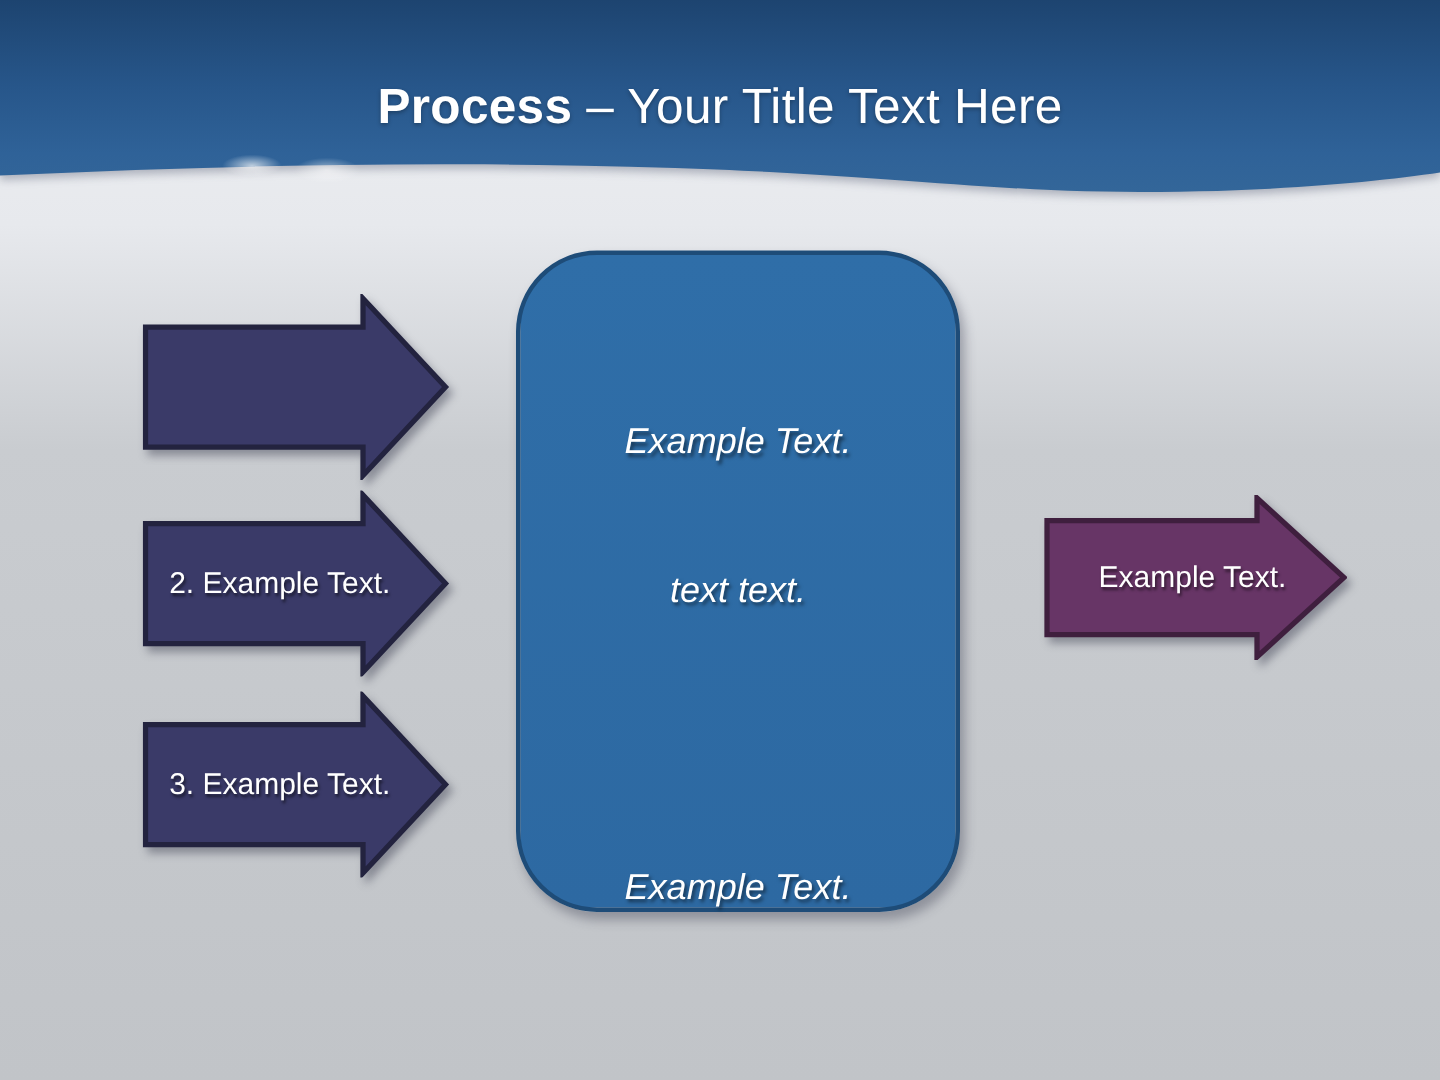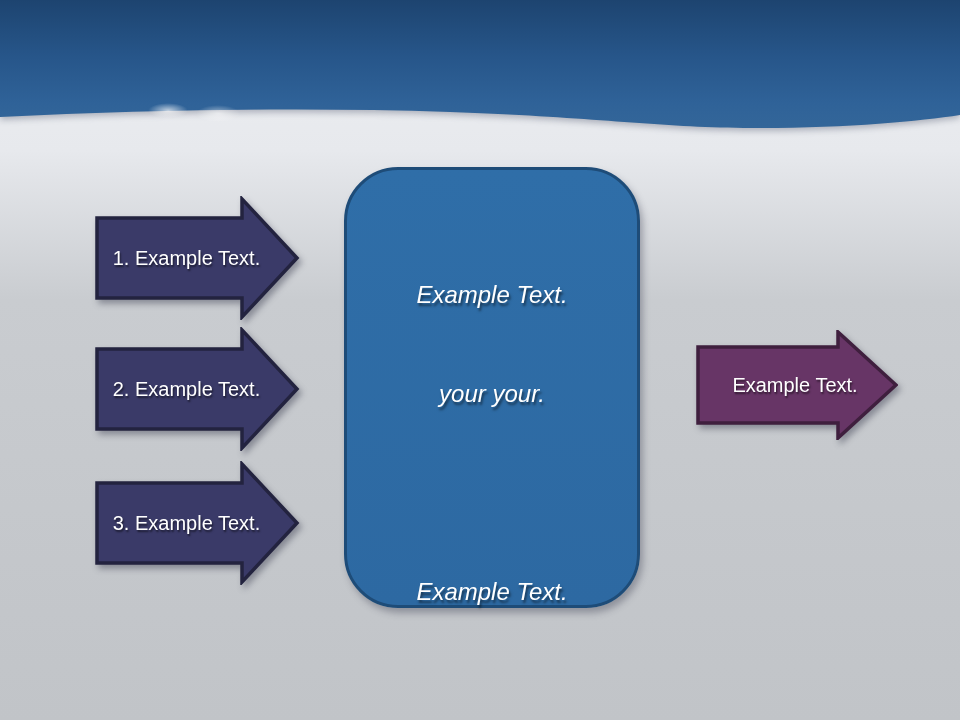--- a/index.html
+++ b/index.html
@@ -66,46 +66,49 @@
         <stop offset="80%" stop-color="#2f6298"></stop>
         <stop offset="100%" stop-color="#336699"></stop>
       </linearGradient>
     </defs>
     <path d="M0,0 L960,0 L960,115 C920,121 850,128 760,128 C660,128 600,117 450,112 C300,107 150,110 0,117 Z" fill="url(#hdrGrad)"></path>
   </svg>
 
   <div class="flare flare1"></div>
   <div class="flare flare2"></div>
 
+  <div class="slide-title">
+    <span class="bold">Process</span>
+    <span>– Your Title Text Here</span>
+  </div>
 
   <div class="arrow arrow-nav arrow-nav1">
     <svg width="205" height="124" viewBox="0 0 205 124">
       <polygon points="2,22 147,22 147,3 202,62 147,121 147,102 2,102" fill="#3a3a68" stroke="#23233f" stroke-width="3.5"></polygon>
     </svg>
-    <div class="arrow-label">1. Example Text.</div>
   </div>
 
   <div class="arrow arrow-nav arrow-nav2">
     <svg width="205" height="124" viewBox="0 0 205 124">
       <polygon points="2,22 147,22 147,3 202,62 147,121 147,102 2,102" fill="#3a3a68" stroke="#23233f" stroke-width="3.5"></polygon>
     </svg>
     <div class="arrow-label">2. Example Text.</div>
   </div>
 
   <div class="arrow arrow-nav arrow-nav3">
     <svg width="205" height="124" viewBox="0 0 205 124">
       <polygon points="2,22 147,22 147,3 202,62 147,121 147,102 2,102" fill="#3a3a68" stroke="#23233f" stroke-width="3.5"></polygon>
     </svg>
     <div class="arrow-label">3. Example Text.</div>
   </div>
 
   <div class="center-box">
     <div class="para">
       <div>Example Text.</div>
-      <div>your your.</div>
+      <div>text text.</div>
     </div>
     <div class="para">
       <div>Example Text.</div>
       
       
     </div>
 
   </div>
 
   <div class="arrow arrow-purple">

